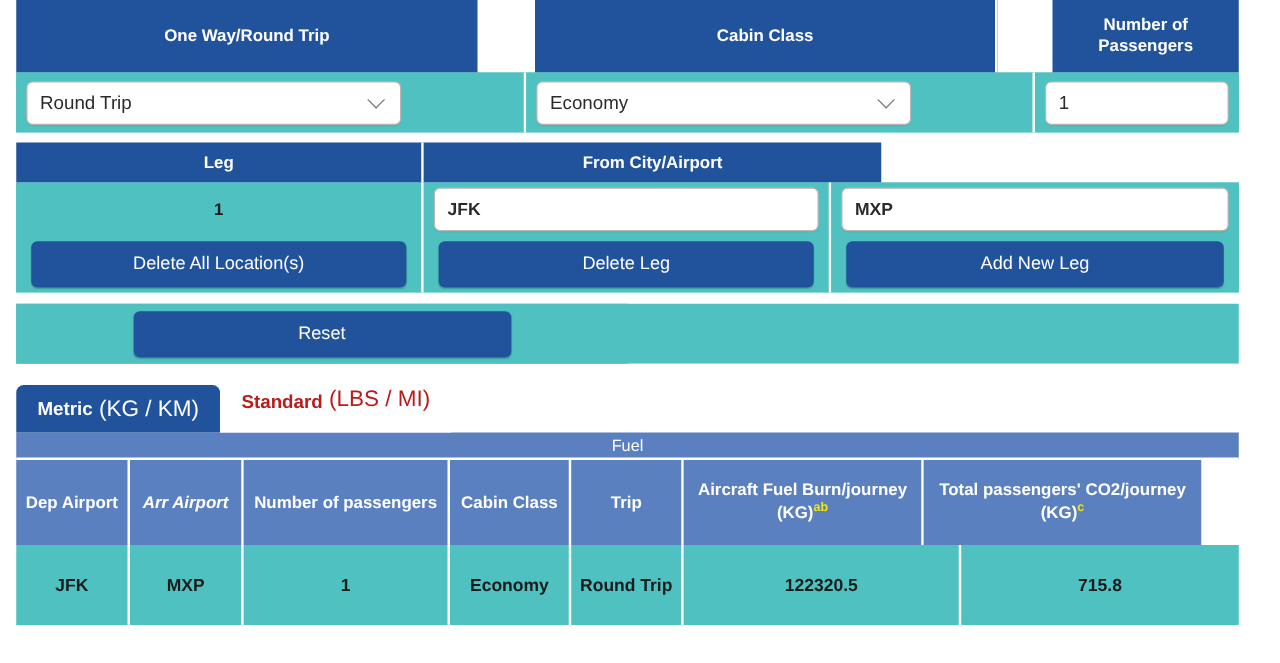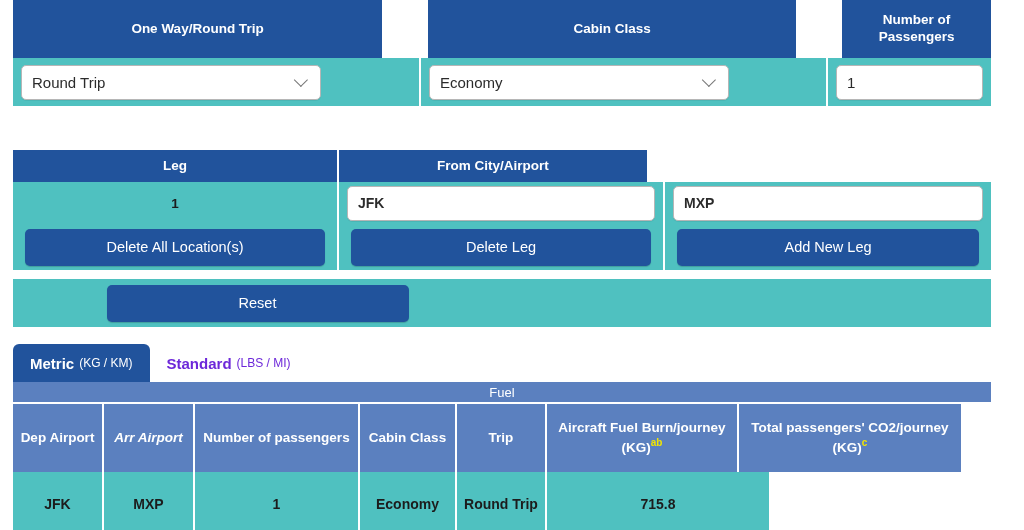--- a/index.html
+++ b/index.html
@@ -92,23 +92,23 @@
     height: 38px;
     display: flex;
     align-items: center;
     padding: 16px 17px;
     font-size: 15px;
     border-radius: 6px 6px 0 0;
     cursor: pointer;
     white-space: nowrap;
   }
   .tab.active { background: #21539c; color: #ffffff; }
-  .tab.inactive { background: #ffffff; color: #6d28d9; }
+  .tab.inactive { background: #ffffff; color: #b91c1c; align-items: flex-end; }
   .tab b { font-weight: bold; }
-  .tab .sub { font-size: 12px; margin-left: 5px; }
+  .tab .sub { font-size: 18px; margin-left: 5px; }
 
   
   .rtable { margin: 0 13px; width: 978px; }
   .rtotal {
     background: #5b80bf;
     color: #ffffff;
     font-size: 13px;
     text-align: center;
     height: 22px;
     line-height: 22px;
@@ -181,23 +181,23 @@
         <div class="field" style="width:157px;">
           <span>1</span>
         </div>
       </div>
     </div>
   </div>
 
   <div class="gap" style="height:8px;"></div>
 
   <div class="panel">
-    <div class="hdr-row" style="height:32px;margin-top:36px;">
+    <div class="hdr-row" style="height:32px;">
       <div class="hdr-cell" style="width:326px;">Leg</div>
-      <div class="hdr-cell" style="width:308px;">From City/Airport</div>
+      <div class="hdr-cell" style="width:366px;">From City/Airport</div>
     </div>
 
     <div class="teal-row" style="height:42px;">
       <div class="teal-cell" style="width:326px;justify-content:center;">
         <span style="font-weight:bold;font-size:13.5px;color:#1c1c1c;">1</span>
       </div>
       <div class="teal-cell" style="width:326px;padding:0 8px;">
         <div class="field" style="width:310px;font-weight:bold;font-size:14px;">
           <span>JFK</span>
         </div>
@@ -261,17 +261,18 @@
         <span><span>Total passengers' CO2/journey (KG)</span><sup class="note">c</sup></span>
       </div>
     </div>
 
     <div class="rbody">
       <div style="width:91px;">JFK</div>
       <div style="width:91px;">MXP</div>
       <div style="width:165px;">1</div>
       <div style="width:97px;">Economy</div>
       <div style="width:90px;">Round Trip</div>
+      <div style="width:222px;">122320.5</div>
       <div style="width:222px;">715.8</div>
     </div>
   </div>
 
 </div>
 
 </body></html>

